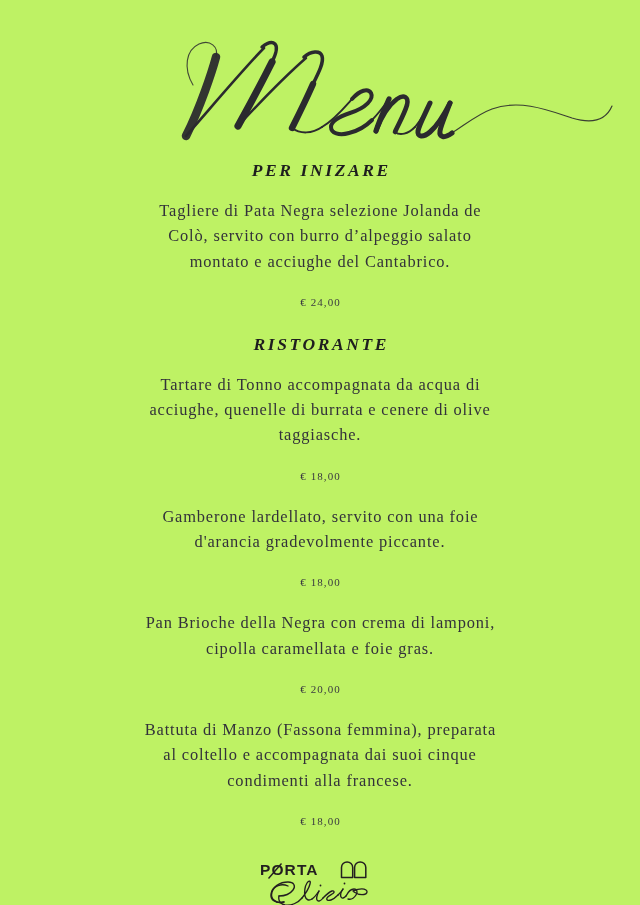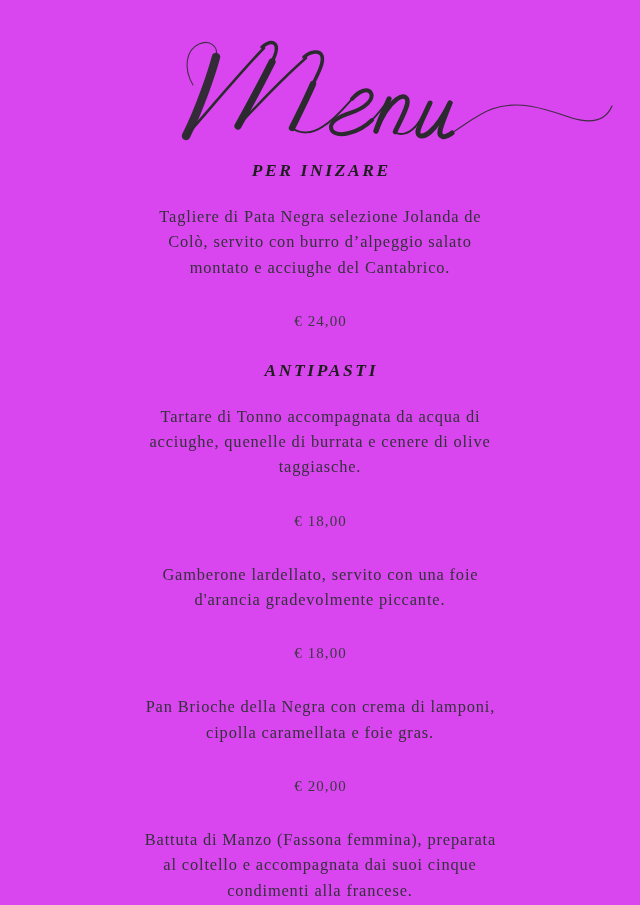--- a/index.html
+++ b/index.html
@@ -13,21 +13,21 @@
     position: relative;
     overflow: hidden;
     font-family: "Liberation Serif", "DejaVu Serif", serif;
     color: #2b2b2b;
     -webkit-font-smoothing: antialiased;
   }
 
   .page {
     width: 640px;
     height: 905px;
-    background: #d946ef;
+    background: #bef264;
     position: relative;
     display: flex;
     flex-direction: column;
     align-items: center;
   }
 
   
   .title-wrap {
     width: 640px;
     height: 152px;
@@ -93,32 +93,32 @@
 
   .item-name {
     font-family: "Liberation Serif", "DejaVu Serif", serif;
     font-size: 16.4px;
     line-height: 25.3px;
     letter-spacing: 0.85px;
     text-indent: 0.85px;
     color: #33323a;
     text-align: center;
     width: 360px;
-    margin: 14px;
+    margin: 8px;
   }
 
   .item-price {
     font-family: "Liberation Serif", "DejaVu Serif", serif;
-    font-size: 15px;
+    font-size: 11px;
     line-height: 24px;
     letter-spacing: 1.1px;
     text-indent: 1.1px;
     color: #3a3940;
     text-align: center;
-    margin: 15px;
+    margin: 8px;
     font-variant-numeric: oldstyle-nums;
   }
 
   
   .logo-wrap {
     width: 515px;
     flex: 0 0 auto;
     display: flex;
     justify-content: center;
     align-items: flex-end;
@@ -193,21 +193,21 @@
 
     <div class="section">
       <h2 class="section-heading">PER INIZARE</h2>
       <div class="item">
         <p class="item-name">Tagliere di Pata Negra selezione Jolanda de Colò, servito con burro d’alpeggio salato montato e acciughe del Cantabrico.</p>
         <p class="item-price">€ 24,00</p>
       </div>
     </div>
 
     <div class="section">
-      <h2 class="section-heading tight-top">ANTIPASTI</h2>
+      <h2 class="section-heading tight-top">RISTORANTE</h2>
 
       <div class="item">
         <p class="item-name">Tartare di Tonno accompagnata da acqua di acciughe, quenelle di burrata e cenere di olive taggiasche.</p>
         <p class="item-price">€ 18,00</p>
       </div>
 
       <div class="item">
         <p class="item-name">Gamberone lardellato, servito con una foie d'arancia gradevolmente piccante.</p>
         <p class="item-price">€ 18,00</p>
       </div>

